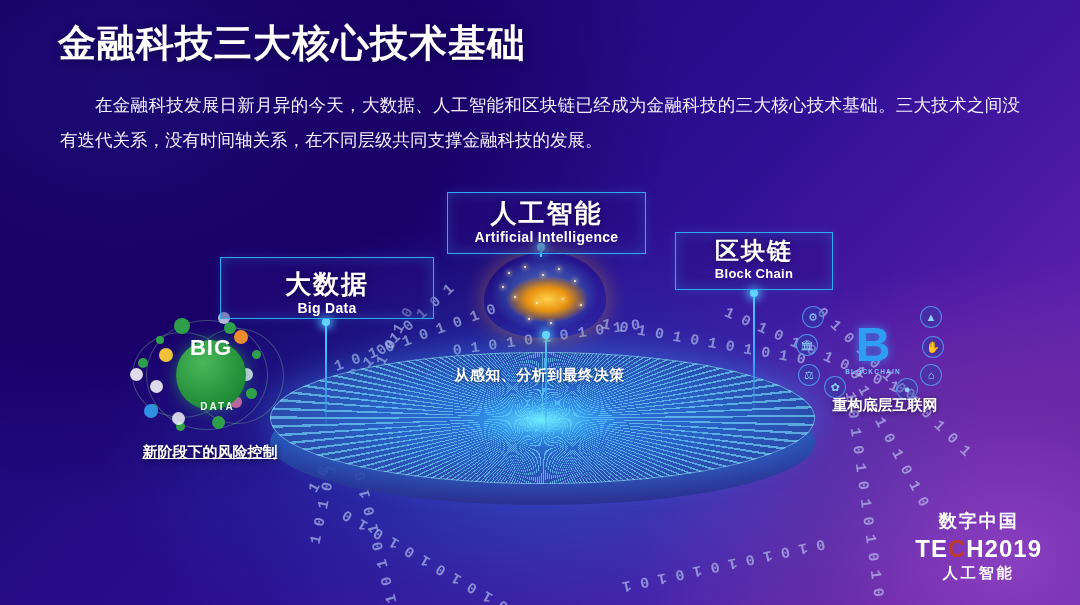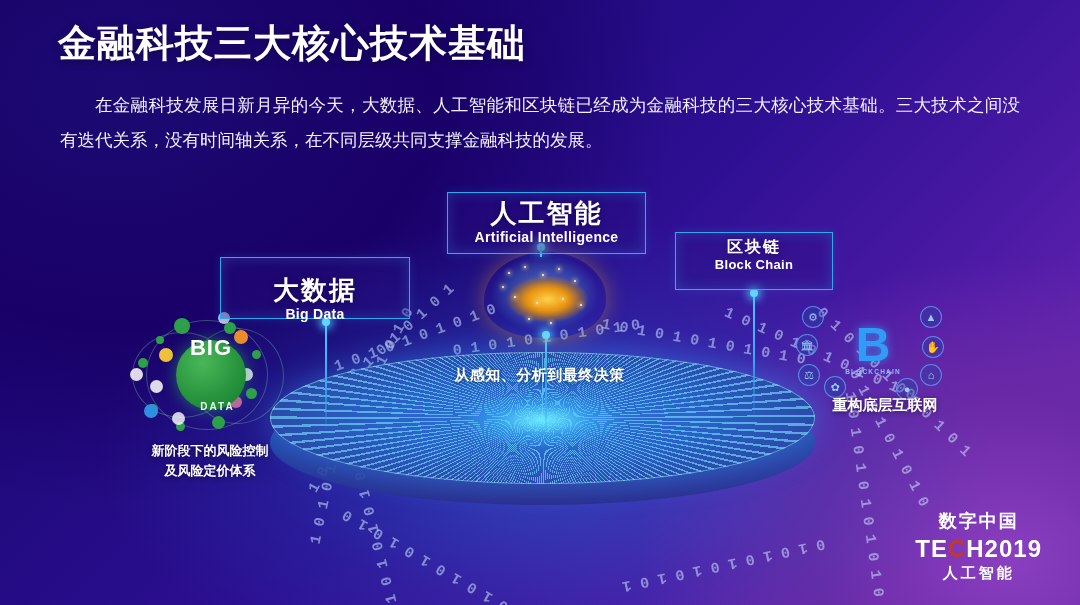--- a/index.html
+++ b/index.html
@@ -30,24 +30,24 @@
   .lbox{
     position:absolute;border:1.5px solid #2fa9ef;
     background:rgba(40,14,128,0.34);
     text-align:center;color:#fff;
     box-shadow:0 0 14px rgba(47,169,239,.25) inset,0 0 10px rgba(47,169,239,.18);
   }
   .lbox .cn{font-size:26px;font-weight:bold;line-height:1.12;letter-spacing:2px;
     text-shadow:0 1px 6px rgba(0,0,0,.4);}
   .lbox .en{font-size:14px;font-weight:bold;line-height:1.25;letter-spacing:.3px;margin-top:1px;}
 
-  #box-bigdata{left:220px;top:257px;width:190px;height:62px;padding-top:18px;}
+  #box-bigdata{left:220px;top:257px;width:214px;height:62px;padding-top:12px;}
   #box-ai{left:447px;top:192px;width:199px;height:62px;padding-top:6px;}
   #box-bc{left:675px;top:232px;width:158px;height:58px;padding-top:5px;}
-  #box-bc .cn{font-size:16px;text-align:center;}
+  #box-bc .cn{font-size:24px;text-align:center;}
   #box-bc .en{font-size:13px;}
 
   
   .stem{position:absolute;width:2px;
     background:linear-gradient(to bottom,#46c9ff 0%,#3aa7f5 55%,rgba(58,167,245,0) 100%);}
   .stem .dot{position:absolute;left:-3px;top:-4px;width:8px;height:8px;border-radius:50%;
     background:#63d8ff;box-shadow:0 0 9px 3px rgba(80,200,255,.85);}
   #stem-bigdata{left:325px;top:322px;height:110px;}
   #stem-ai{left:545px;top:335px;height:100px;}
   #stem-bc{left:753px;top:293px;height:125px;}
@@ -123,21 +123,21 @@
   }
   .brain .spark{position:absolute;width:2px;height:2px;border-radius:50%;background:#fff6cf;
     box-shadow:0 0 4px 1px rgba(255,230,150,.9);}
   .brain-stem{position:absolute;left:540px;top:247px;width:2px;height:10px;background:#46c9ff;}
   .brain-dot{position:absolute;left:537px;top:243px;width:8px;height:8px;border-radius:50%;
     background:#63d8ff;box-shadow:0 0 8px 3px rgba(80,200,255,.8);}
 
   
   .cap{position:absolute;color:#fff;font-weight:bold;text-align:center;
     text-shadow:0 1px 5px rgba(0,0,0,.55);}
-  #cap-bigdata{left:105px;top:441px;width:210px;font-size:13px;line-height:1.5;}
+  #cap-bigdata{left:105px;top:441px;width:210px;font-size:15px;line-height:1.5;text-decoration:underline;}
   #cap-ai{left:432px;top:366px;width:215px;font-size:15px;letter-spacing:.5px;font-family:Liberation Serif, serif;}
   #cap-bc{left:800px;top:396px;width:170px;font-size:15px;}
 
   
   .logo{position:absolute;right:38px;bottom:22px;text-align:center;color:#fff;}
   .logo .l1{font-size:18px;font-weight:bold;letter-spacing:2px;}
   .logo .l2{font-size:24px;font-weight:bold;letter-spacing:1px;margin-top:2px;
     font-family:"Liberation Sans",sans-serif;}
   .logo .l2 .ec{color:#c0392b;}
   .logo .l3{font-size:15px;font-weight:bold;letter-spacing:3px;margin-top:1px;}
@@ -251,21 +251,20 @@
     <div class="cn">人工智能</div>
     <div class="en">Artificial Intelligence</div>
   </div>
   <div class="lbox" id="box-bc">
     <div class="cn">区块链</div>
     <div class="en">Block Chain</div>
   </div>
 
   <div class="cap" id="cap-bigdata">
     <div>新阶段下的风险控制</div>
-    <div>及风险定价体系</div>
   </div>
   <div class="cap" id="cap-ai">从感知、分析到最终决策</div>
   <div class="cap" id="cap-bc">重构底层互联网</div>
 
   <div class="logo">
     <div class="l1">数字中国</div>
     <div class="l2"><span>TE</span><span class="ec">C</span><span>H2019</span></div>
     <div class="l3">人工智能</div>
   </div>
 

